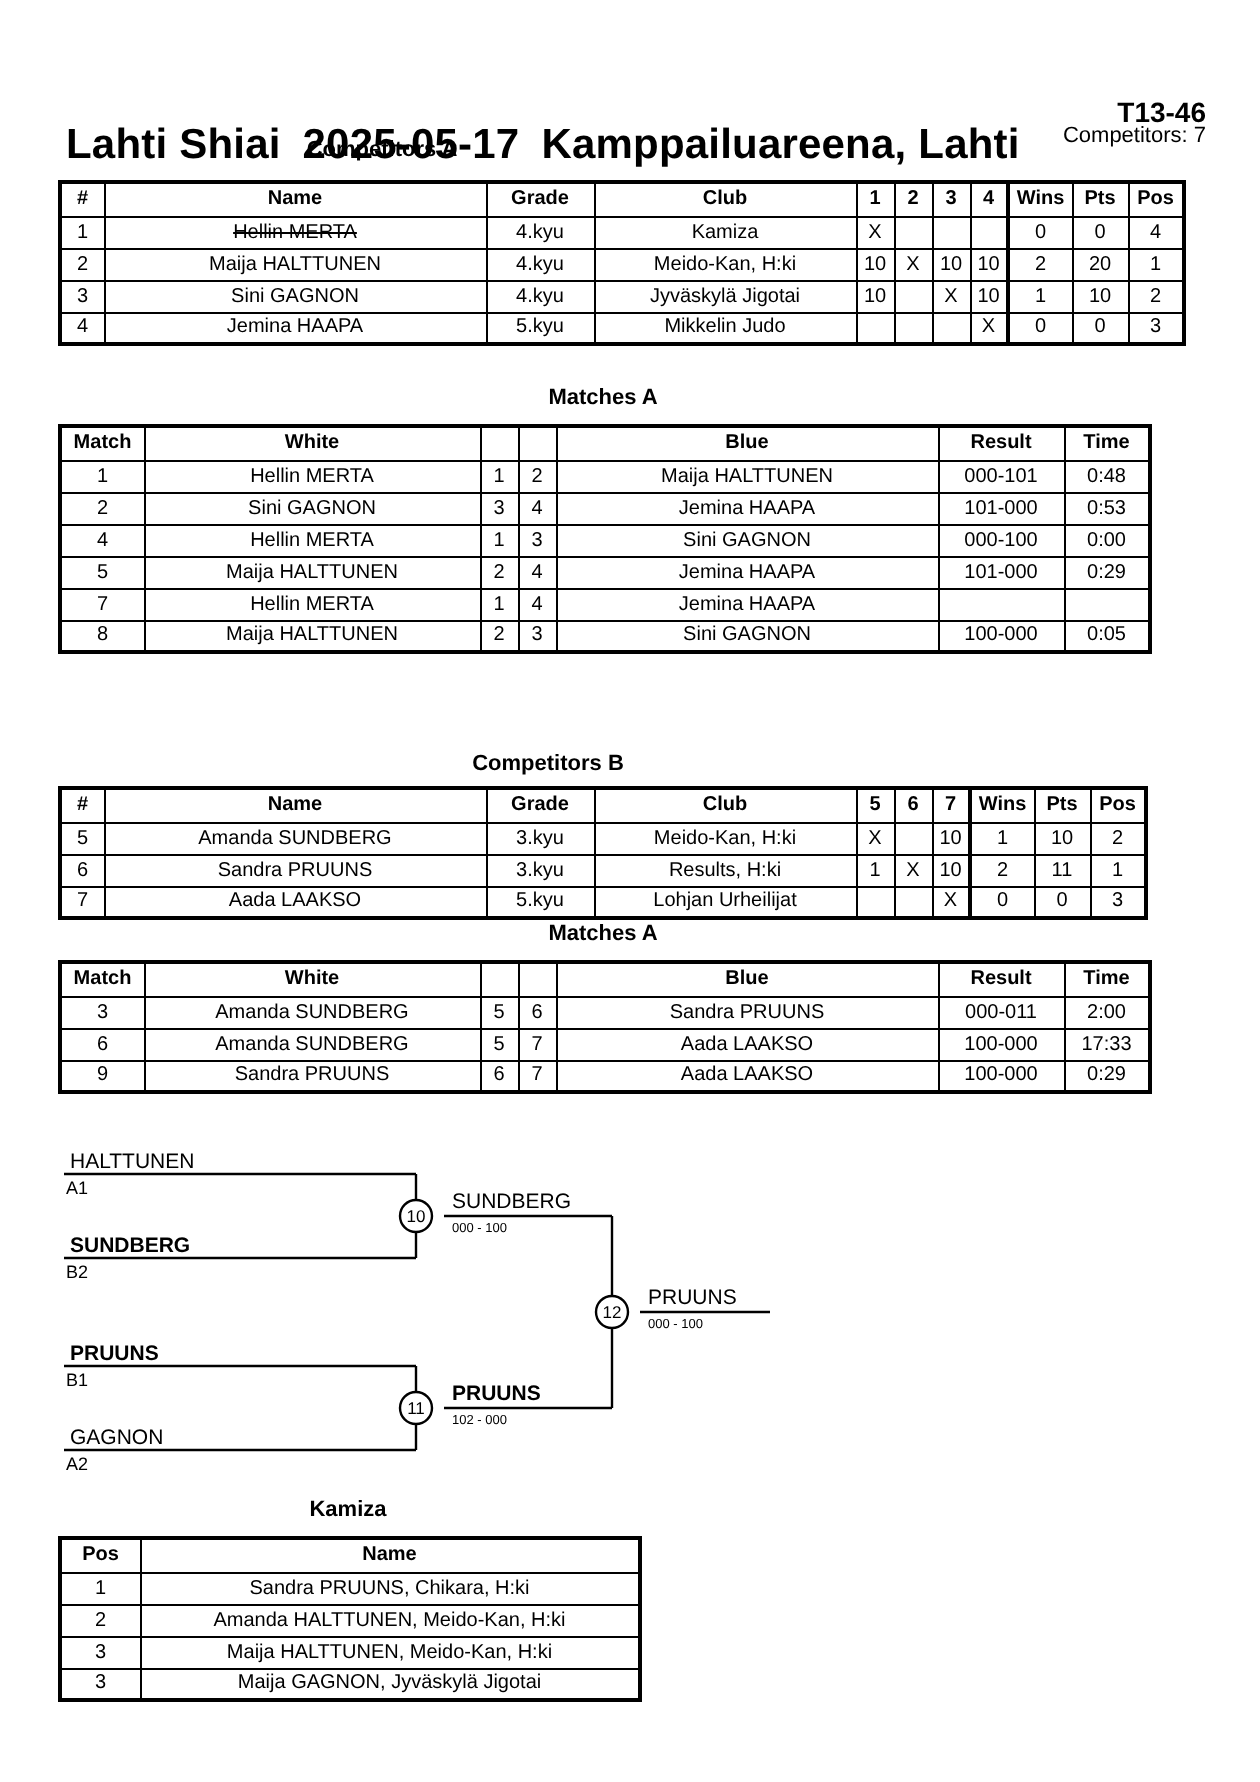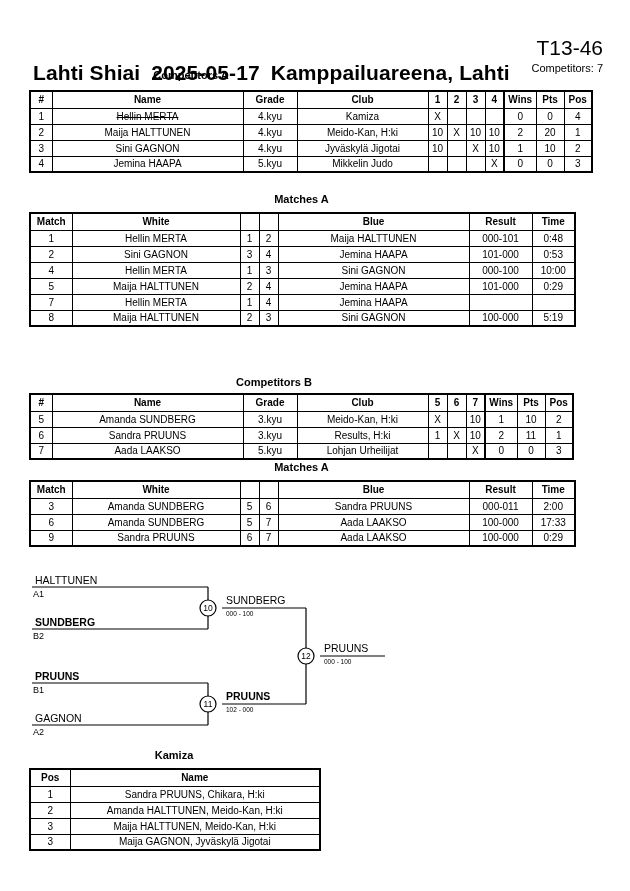--- a/index.html
+++ b/index.html
@@ -29,23 +29,23 @@
     font-size: 21px;
     font-weight: bold;
     letter-spacing: 0.1px;
     white-space: nowrap;
     margin-top: 25px;
   }
   .title span { margin-right: 11px; }
   .title span:last-child { margin-right: 0; }
   .tourn-code {
     position: absolute;
-    right: 27px; top: 0;
-    font-size: 21px;
-    font-weight: normal;
+    right: 27px; top: 12px;
+    font-size: 14px;
+    font-weight: bold;
     white-space: nowrap;
   }
   .comp-count {
     position: absolute;
     right: 27px; top: 26px;
     font-size: 11px;
     white-space: nowrap;
   }
 
   
@@ -255,21 +255,21 @@
         <td>101-000</td>
         <td>0:53</td>
       </tr>
       <tr>
         <td>4</td>
         <td class="name">Hellin MERTA</td>
         <td>1</td>
         <td>3</td>
         <td class="name bold">Sini GAGNON</td>
         <td>000-100</td>
-        <td>10:00</td>
+        <td>0:00</td>
       </tr>
       <tr>
         <td>5</td>
         <td class="name bold">Maija HALTTUNEN</td>
         <td>2</td>
         <td>4</td>
         <td class="name">Jemina HAAPA</td>
         <td>101-000</td>
         <td>0:29</td>
       </tr>
@@ -282,21 +282,21 @@
         <td></td>
         <td></td>
       </tr>
       <tr>
         <td>8</td>
         <td class="name bold">Maija HALTTUNEN</td>
         <td>2</td>
         <td>3</td>
         <td class="name">Sini GAGNON</td>
         <td>100-000</td>
-        <td>5:19</td>
+        <td>0:05</td>
       </tr>
     </tbody>
 </table>
 
 <div class="caption" style="left:29px; top:376px; width:490px;">Competitors B</div>
 
 <table class="grid" id="tbl-pool-b" style="left:29px; top:393px; width:490px;">
   <colgroup>
     <col style="width:22px">
       <col style="width:191px">

